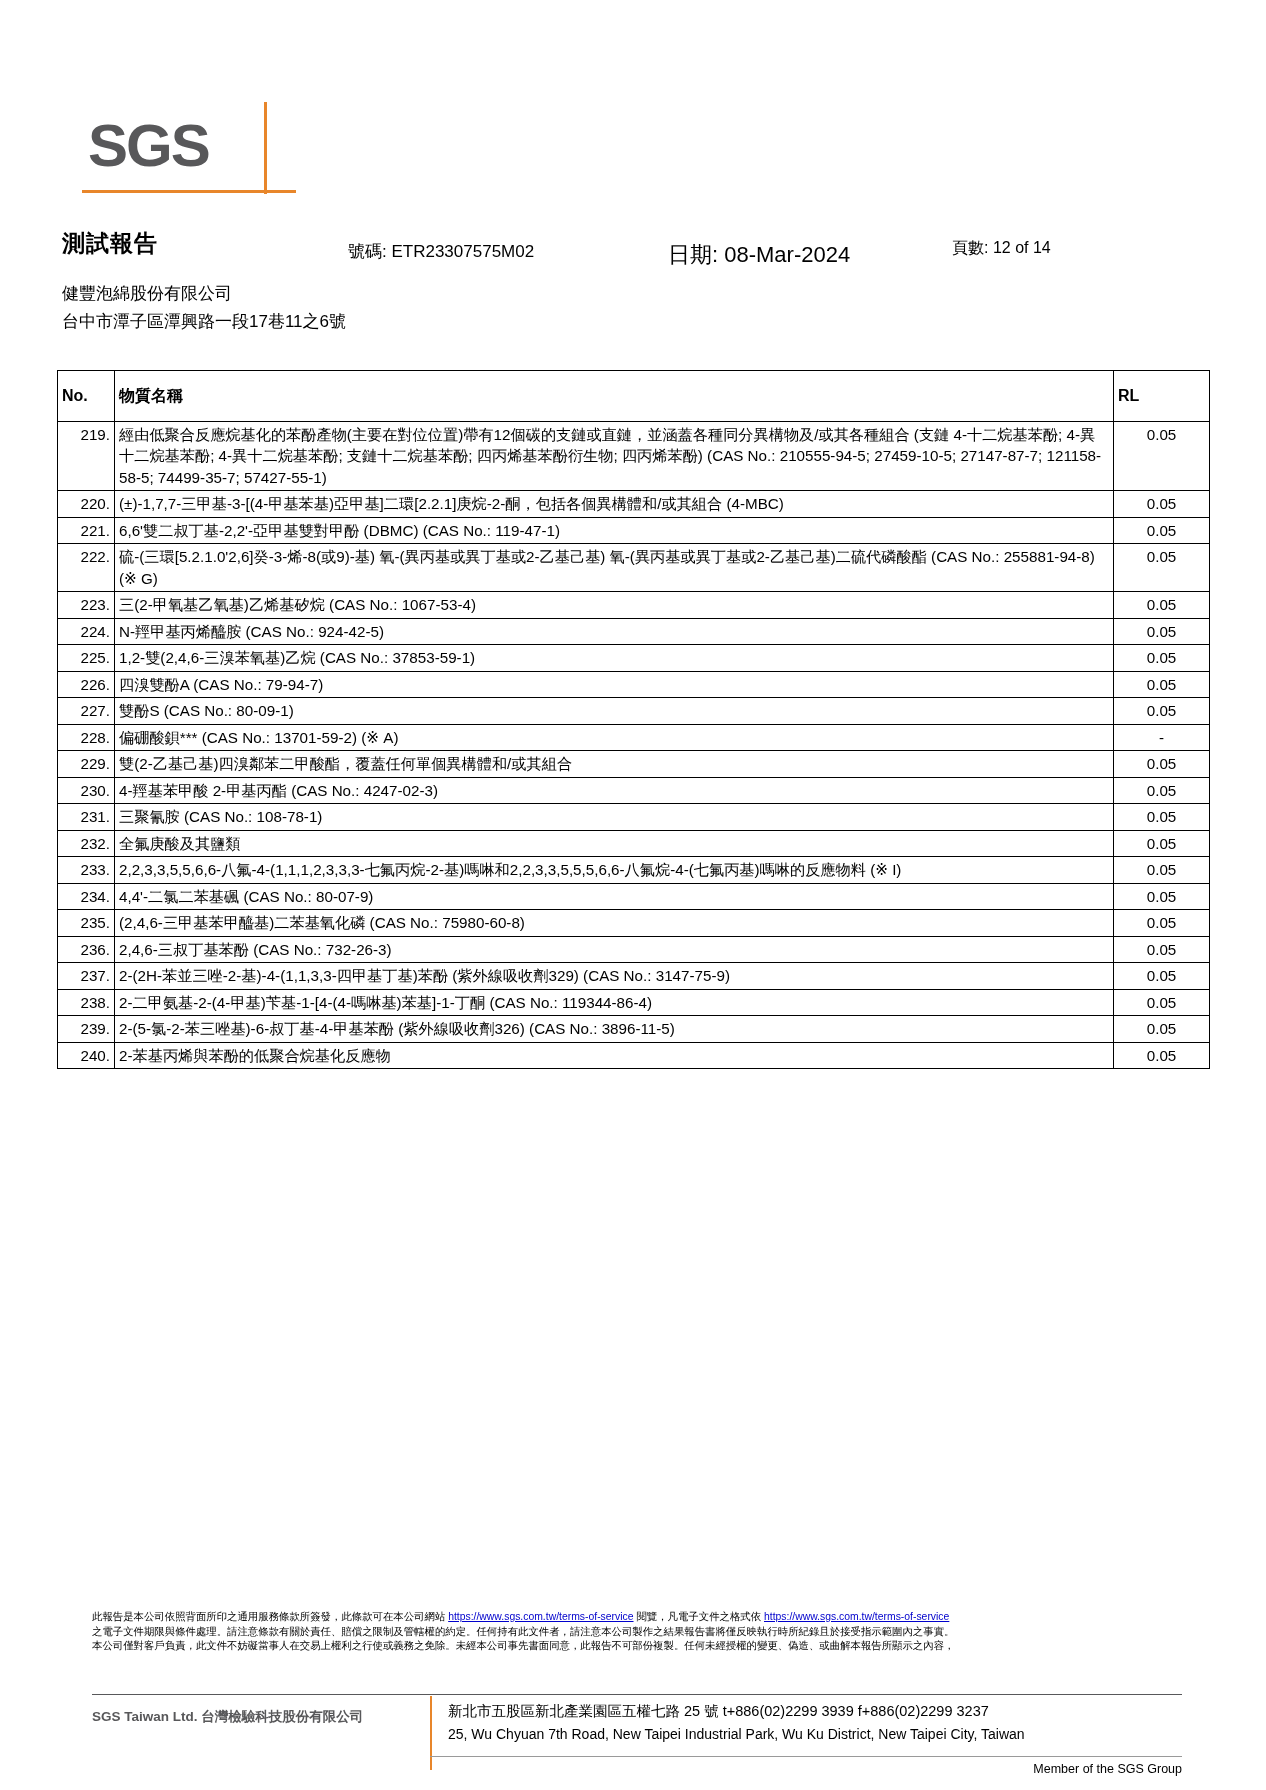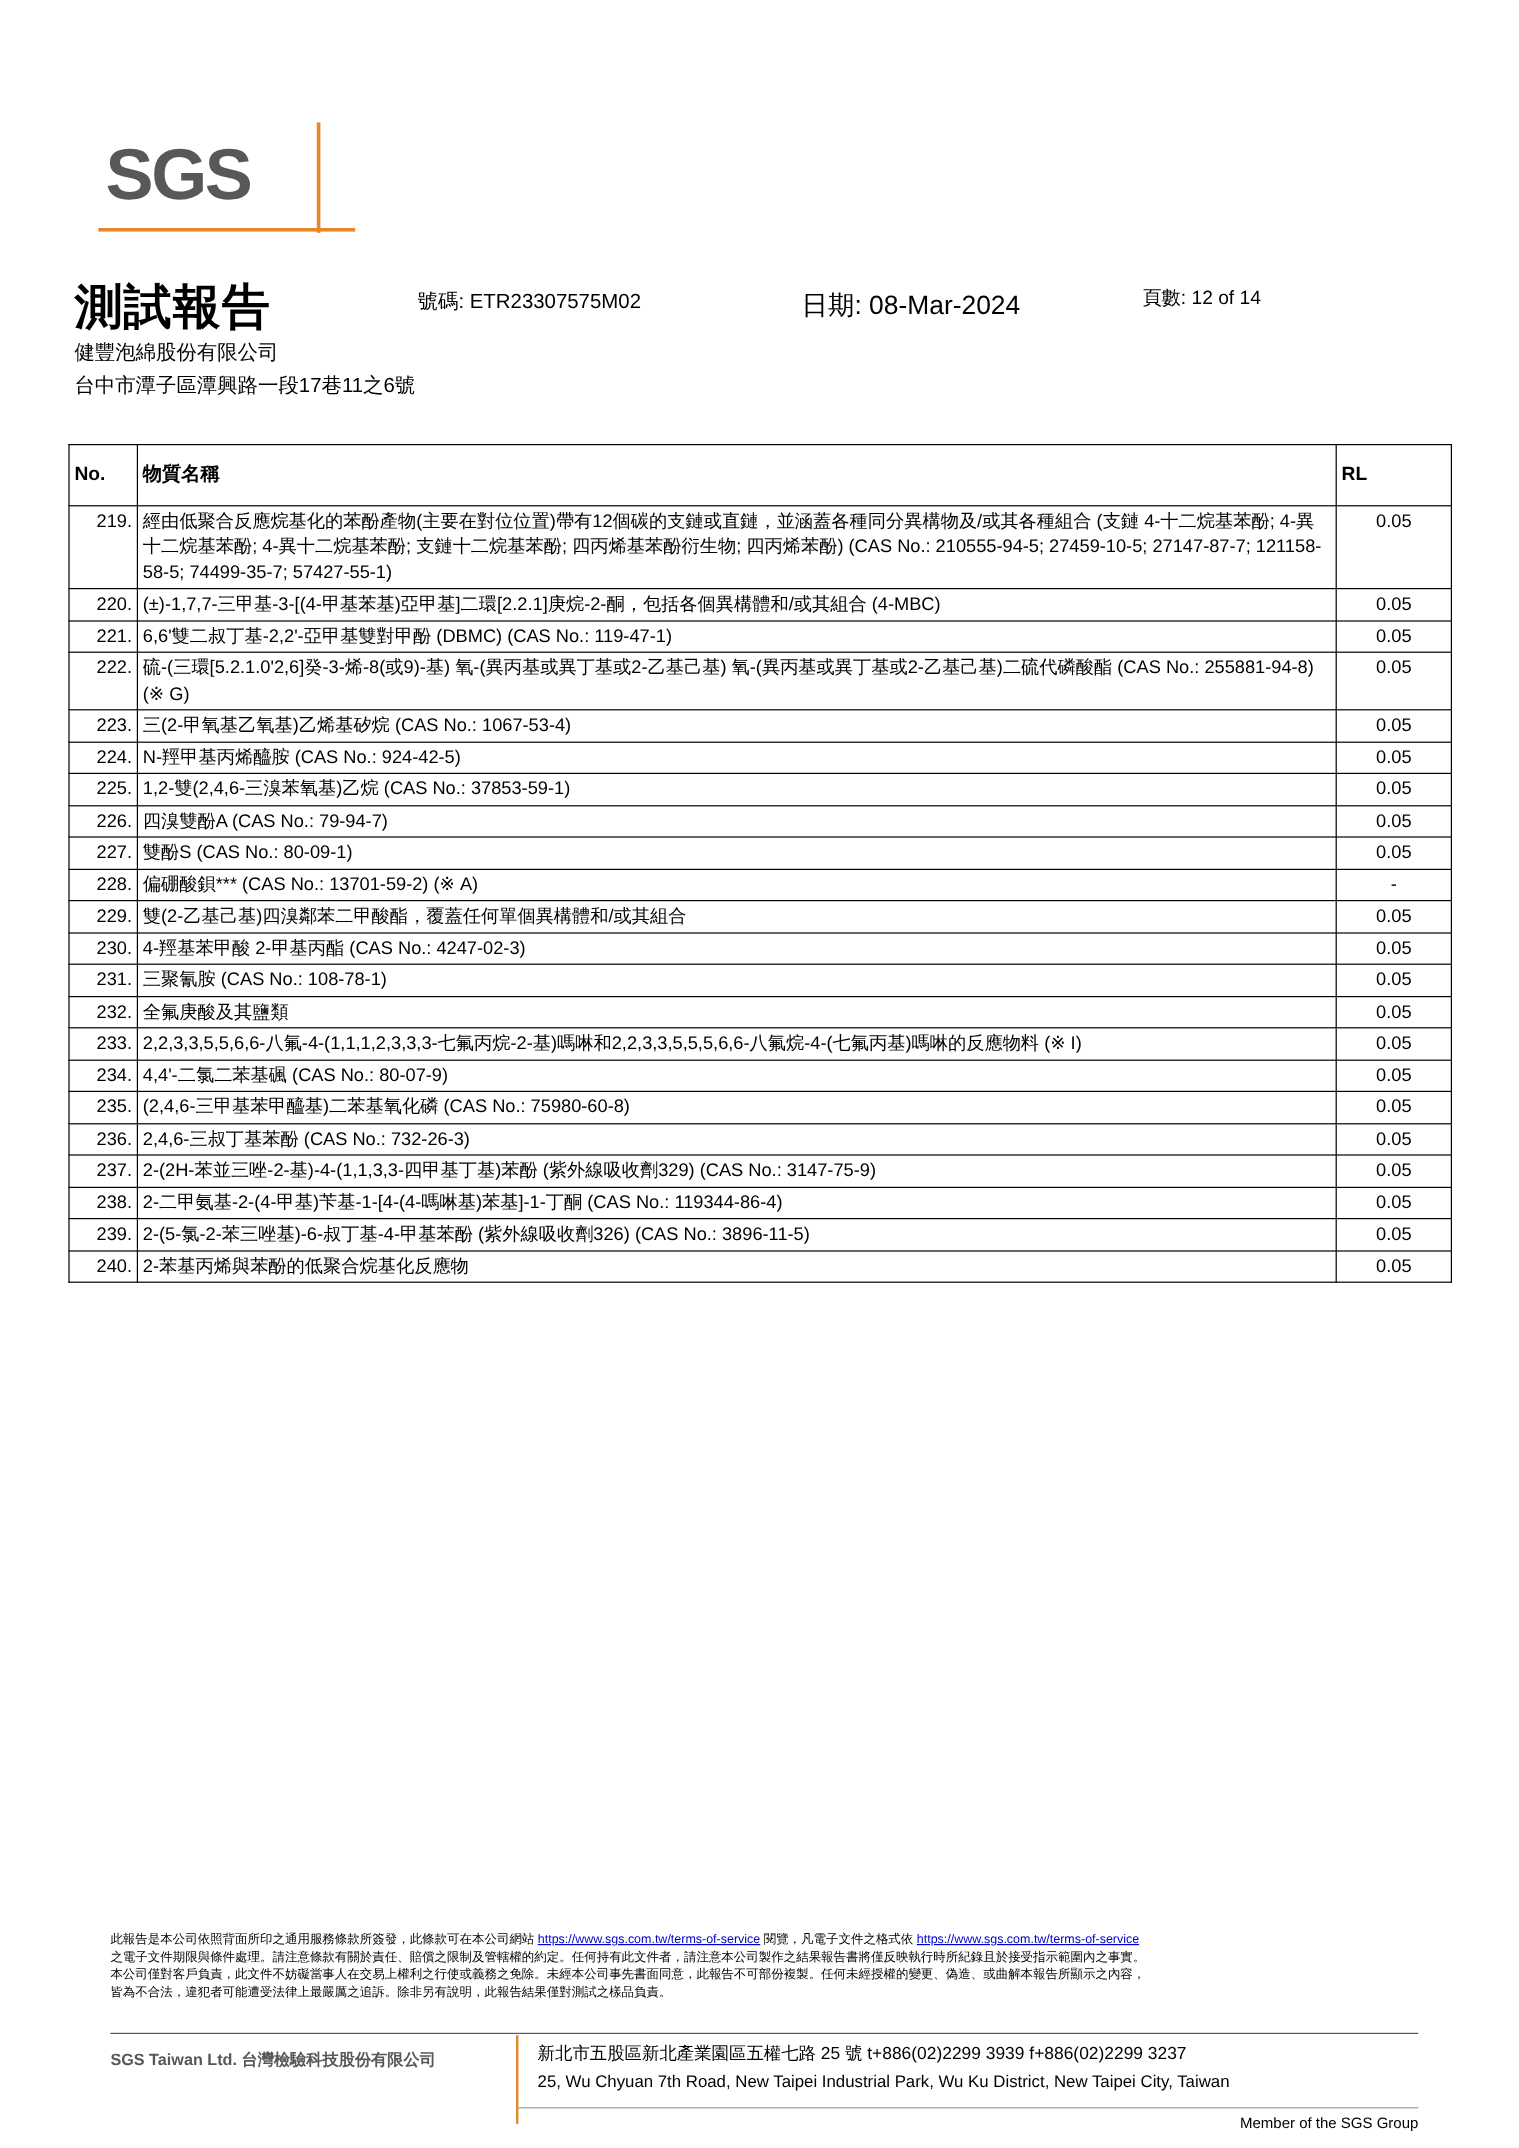--- a/index.html
+++ b/index.html
@@ -41,21 +41,21 @@
     position: absolute;
     left: -6px; top: 86px;
     width: 214px; height: 3px;
     background: #e8862a;
   }
 
   
   .report-title {
     position: absolute;
     left: 62px; top: 228px;
-    font-size: 40px;
+    font-size: 23px;
     font-weight: bold;
     letter-spacing: 1px;
     white-space: nowrap;
   }
   .hdr-no {
     position: absolute;
     left: 348px; top: 240px;
     font-size: 17px;
     white-space: nowrap;
   }
@@ -331,21 +331,20 @@
         </tr>
       </tbody>
   </table>
 </div>
 
 <div class="footer">
   <div class="legal">
     <div><span>此報告是本公司依照背面所印之通用服務條款所簽發，此條款可在本公司網站 </span><span class="lnk">https://www.sgs.com.tw/terms-of-service</span><span> 閱覽，凡電子文件之格式依 </span><span class="lnk">https://www.sgs.com.tw/terms-of-service</span></div>
     <div>之電子文件期限與條件處理。請注意條款有關於責任、賠償之限制及管轄權的約定。任何持有此文件者，請注意本公司製作之結果報告書將僅反映執行時所紀錄且於接受指示範圍內之事實。</div>
     <div>本公司僅對客戶負責，此文件不妨礙當事人在交易上權利之行使或義務之免除。未經本公司事先書面同意，此報告不可部份複製。任何未經授權的變更、偽造、或曲解本報告所顯示之內容，</div>
-    <div>皆為不合法，違犯者可能遭受法律上最嚴厲之追訴。除非另有說明，此報告結果僅對測試之樣品負責。</div>
   </div>
   <div class="foot-rule"></div>
   <div class="foot-brand">SGS Taiwan Ltd.  台灣檢驗科技股份有限公司</div>
   <div class="foot-vline"></div>
   <div class="foot-addr1">新北市五股區新北產業園區五權七路 25 號  t+886(02)2299 3939     f+886(02)2299 3237</div>
   <div class="foot-addr2">25, Wu Chyuan 7th Road, New Taipei Industrial Park, Wu Ku District, New Taipei City, Taiwan</div>
   <div class="foot-rule2"></div>
   <div class="foot-member">Member of the SGS Group</div>
 </div>
 

